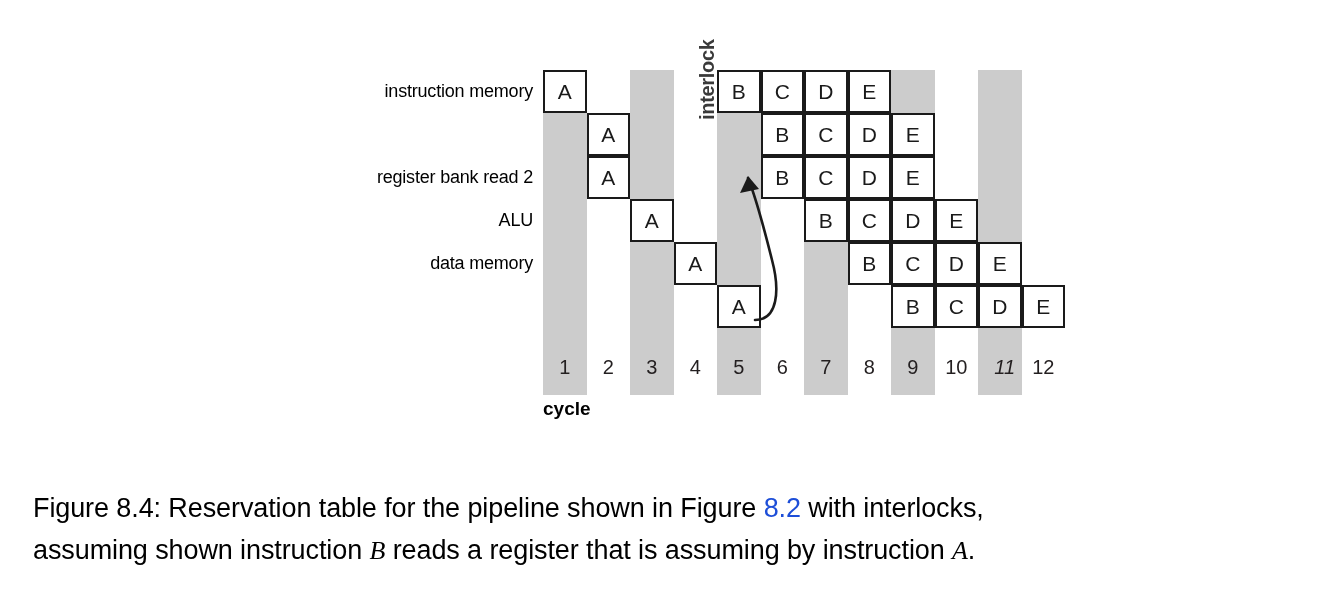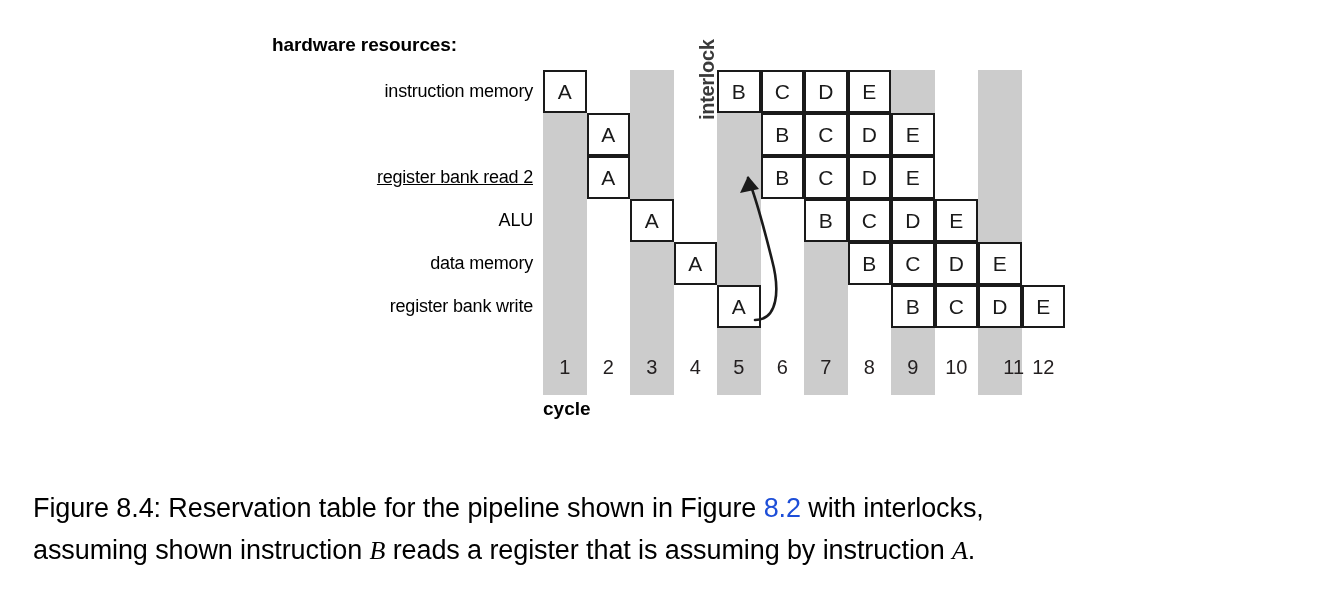--- a/index.html
+++ b/index.html
@@ -144,28 +144,26 @@
   }
   .xref {
     color: #1d4ed8;
   }
 </style>
 </head>
 <body>
 
 <div id="figure">
 
-  <div id="hw-title">hardware resources:</div>
 
   <div id="row-labels">
       <div class="row-label" style="top: 0px;">instruction memory</div>
-      <div class="row-label" style="top: 86px; text-decoration: underline;">register bank read 2</div>
+      <div class="row-label" style="top: 86px;">register bank read 2</div>
       <div class="row-label" style="top: 172px;">data memory</div>
       <div class="row-label" style="top: 129px;">ALU</div>
-      <div class="row-label" style="top: 215px;">register bank write</div>
     </div>
 
   <div id="grid">
       <div class="stripe" style="left: 0px;"></div>
       <div class="stripe" style="left: 87px;"></div>
       <div class="stripe" style="left: 174px;"></div>
       <div class="stripe" style="left: 261px;"></div>
       <div class="stripe" style="left: 348px;"></div>
       <div class="stripe" style="left: 435px;"></div>
       <div class="cell" style="left: 0px; top: 0px;">A</div>
@@ -201,21 +199,21 @@
       <div class="cyclenum" style="left: 0px;">1</div>
       <div class="cyclenum" style="left: 43.5px;">2</div>
       <div class="cyclenum" style="left: 87px;">3</div>
       <div class="cyclenum" style="left: 130.5px;">4</div>
       <div class="cyclenum" style="left: 174px;">5</div>
       <div class="cyclenum" style="left: 217.5px;">6</div>
       <div class="cyclenum" style="left: 261px;">7</div>
       <div class="cyclenum" style="left: 304.5px;">8</div>
       <div class="cyclenum" style="left: 348px;">9</div>
       <div class="cyclenum" style="left: 391.5px;">10</div>
-      <div class="cyclenum" style="left: 449px;">11</div>
+      <div class="cyclenum" style="left: 440px; font-style: italic;">11</div>
       <div class="cyclenum" style="left: 478.5px;">12</div>
     </div>
 
   <div id="interlock-label">interlock</div>
 
   <svg id="arrow-svg" viewBox="0 0 110 175">
     <path d="M 55,170 C 78,170 80,140 72,110 C 64,78 56,48 48,28" fill="none" stroke="#1a1a1a" stroke-width="2.6" stroke-linecap="round"></path>
     <path d="M 48,26 L 40,43 L 59,39 Z" fill="#1a1a1a"></path>
   </svg>
 

